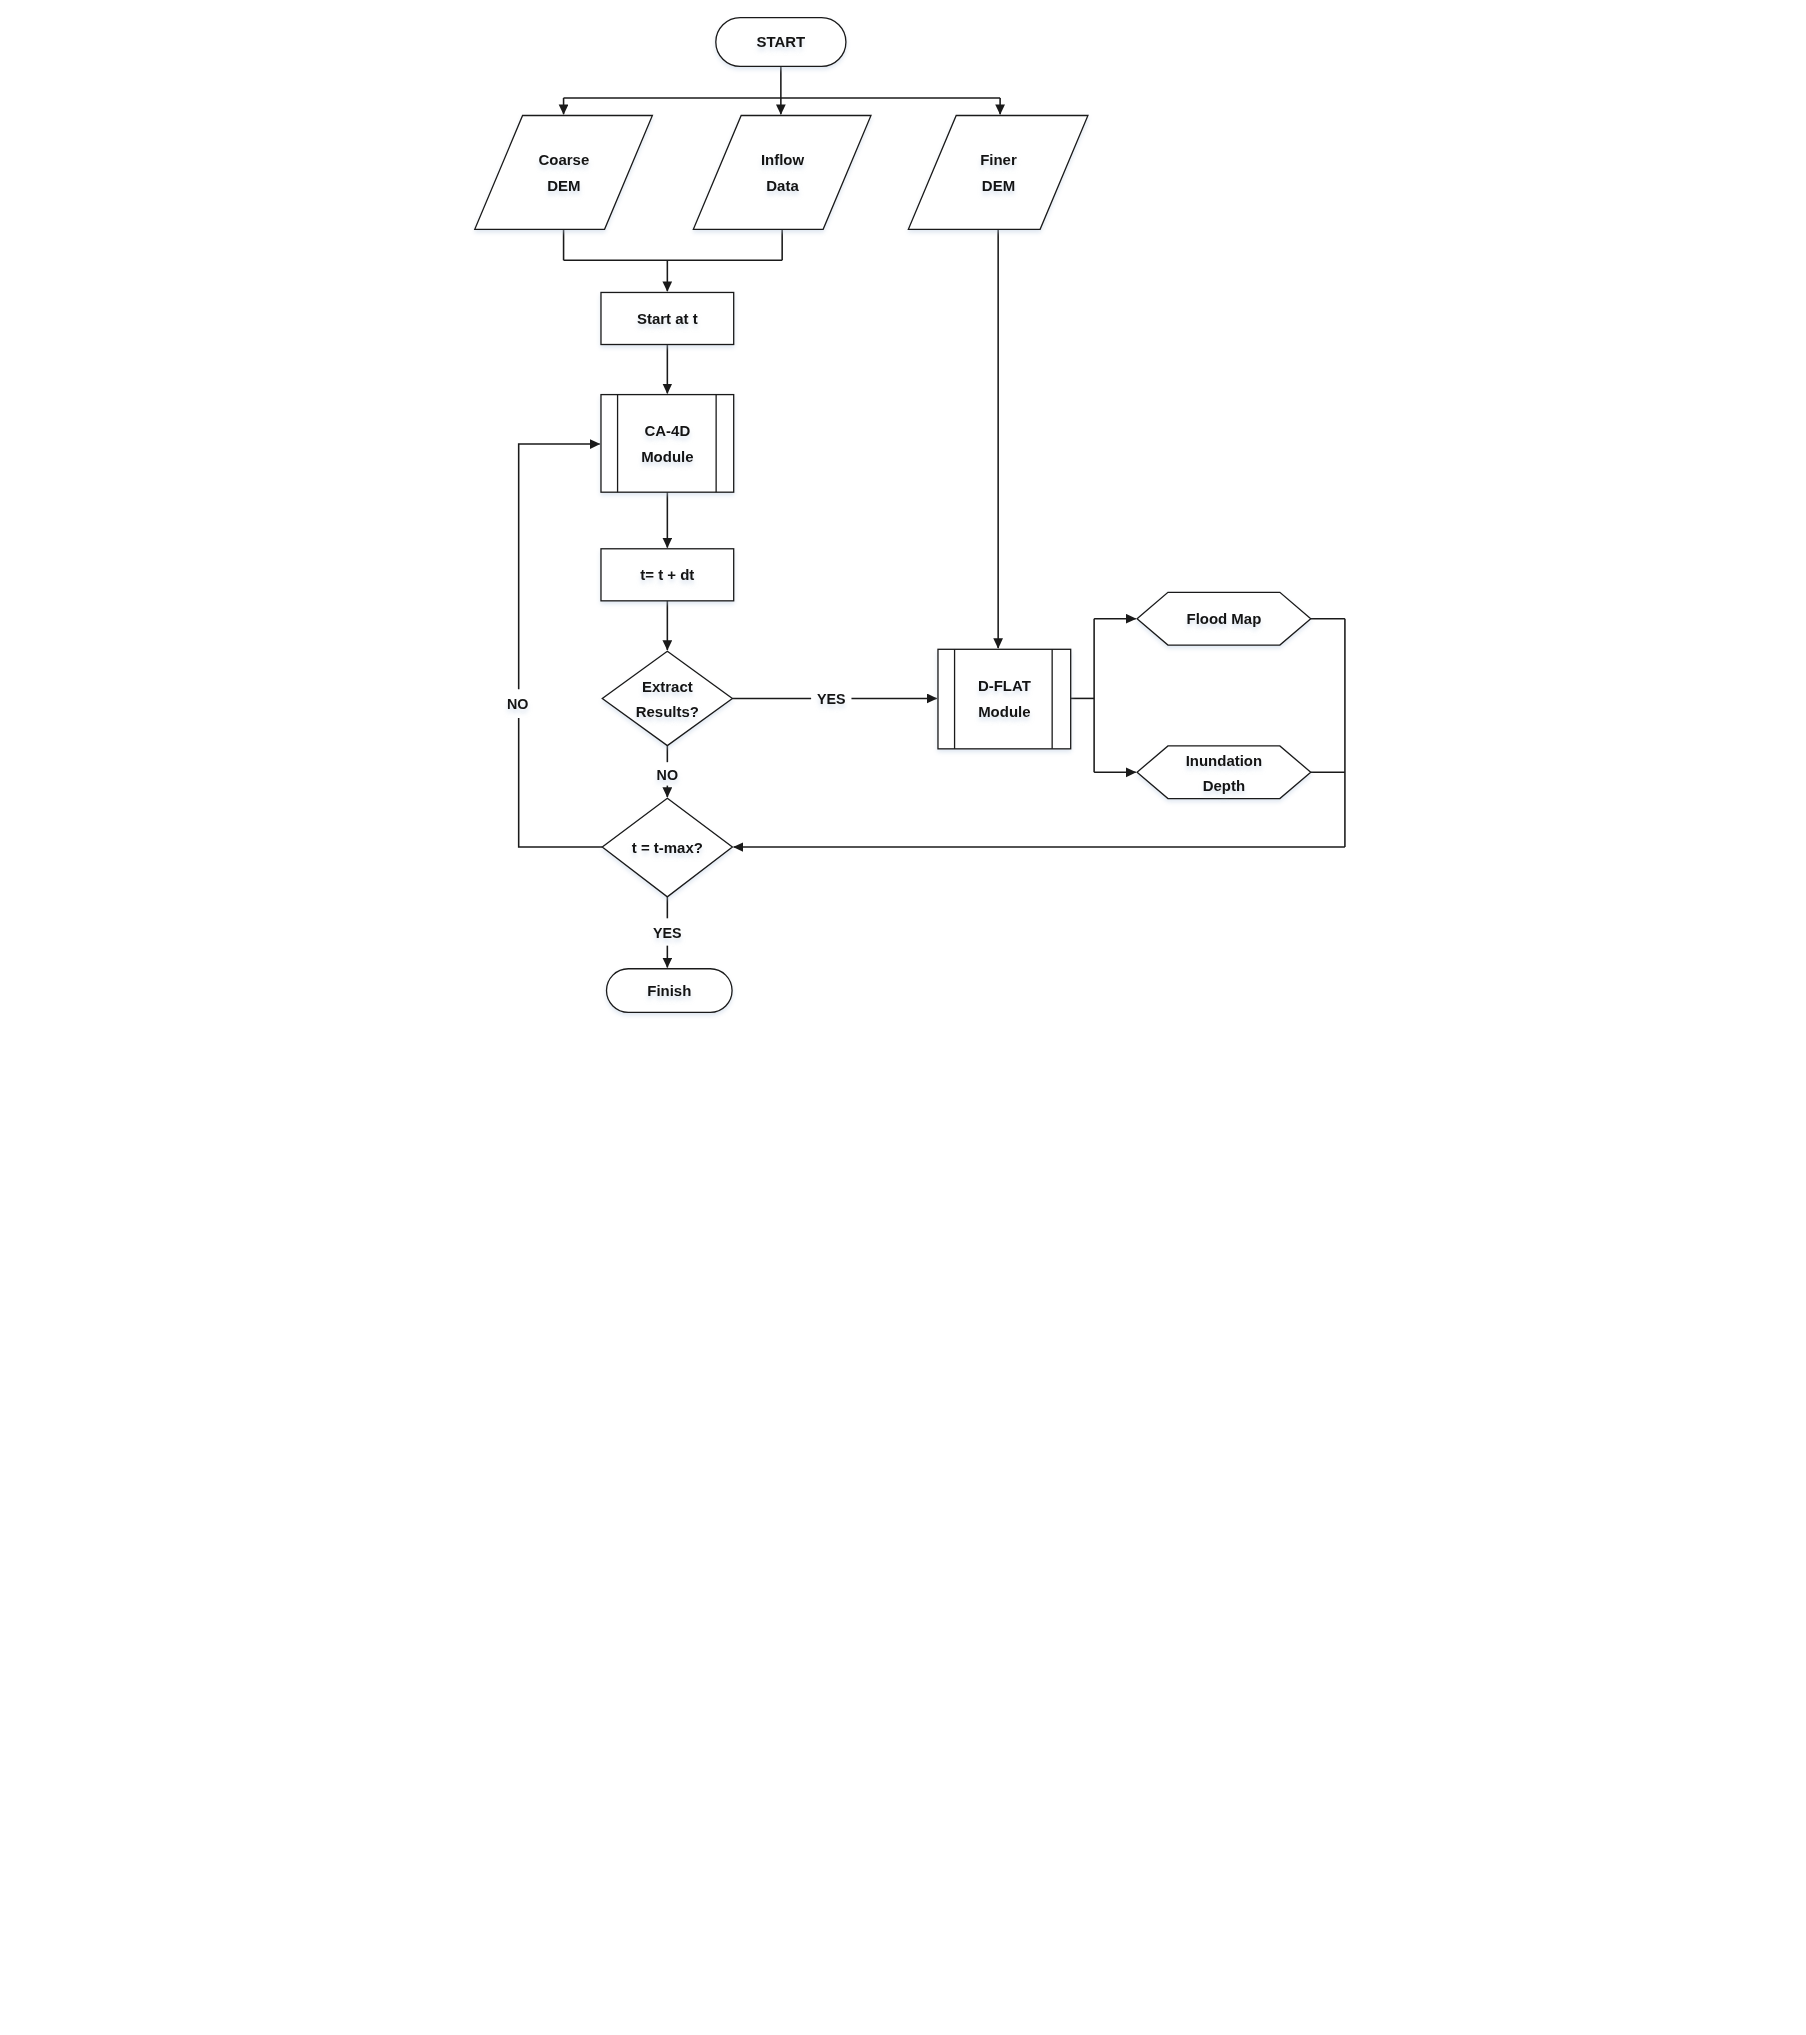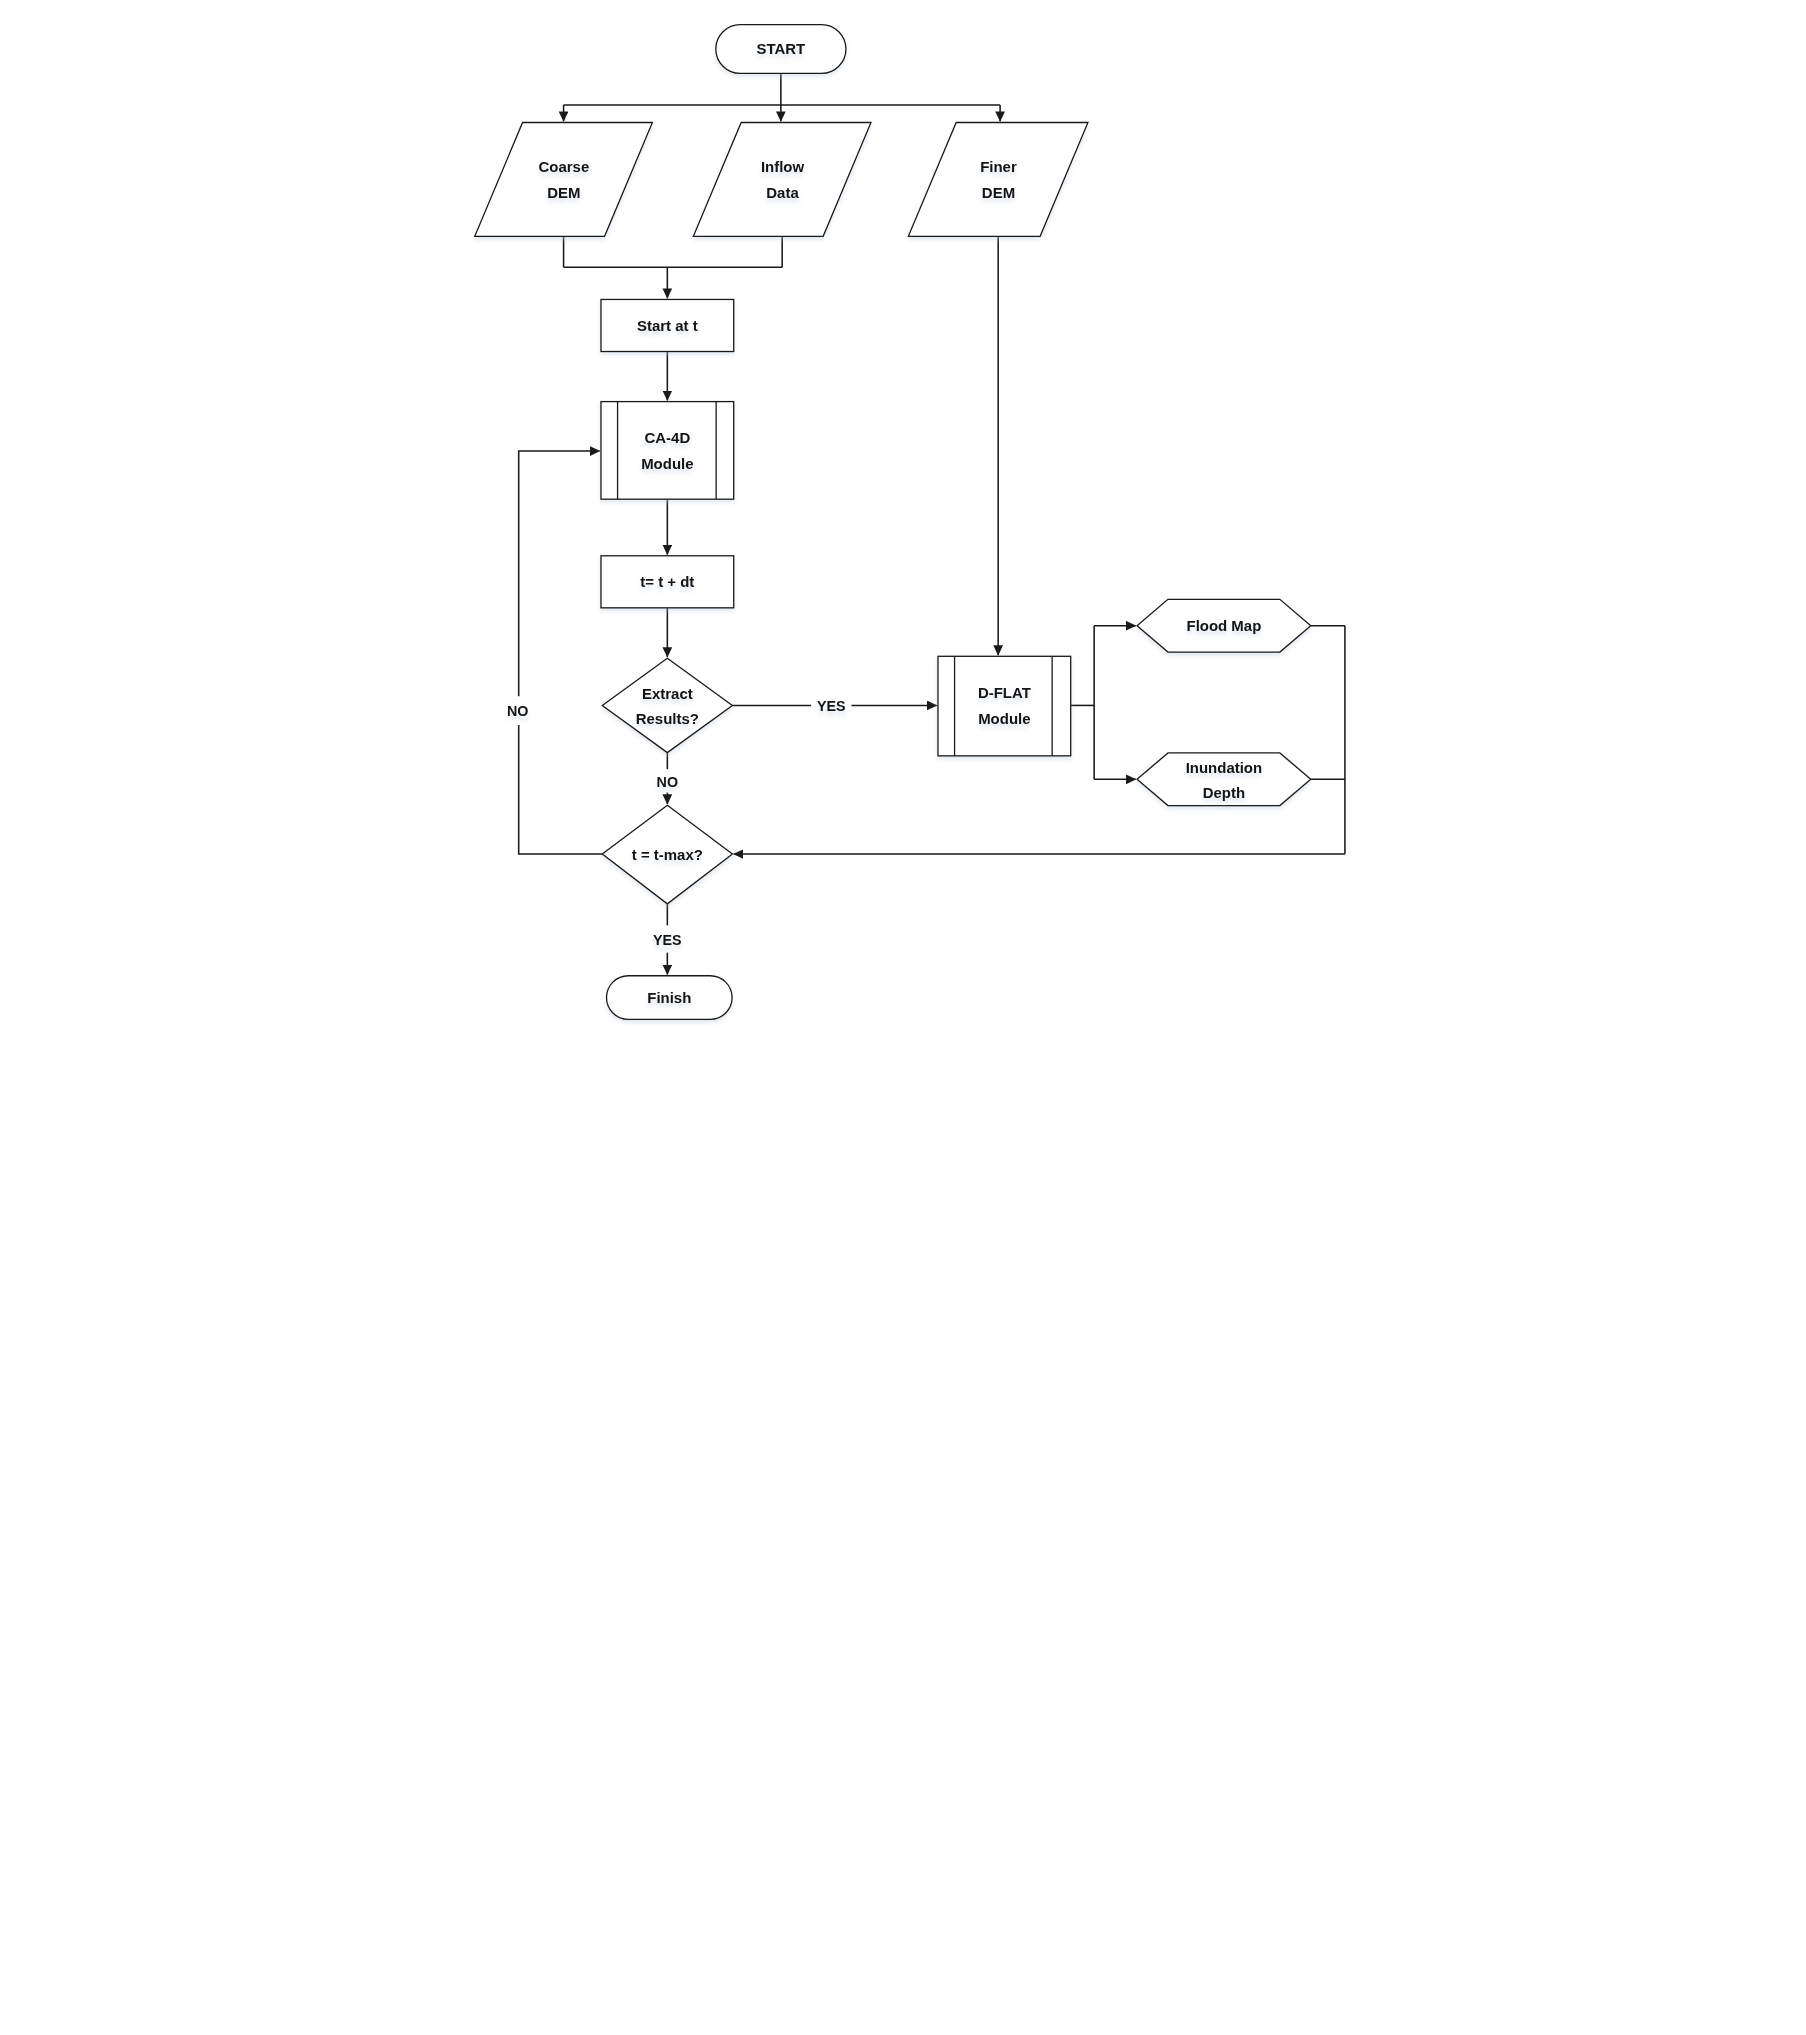--- a/index.html
+++ b/index.html
@@ -3,21 +3,21 @@
 <meta charset="utf-8">
 <style>
   html, body {
     margin: 0;
     padding: 0;
     background: #ffffff;
   }
   .canvas {
     width: 100%;
     max-width: 903px;
-    margin: 8px auto;
+    margin: 1px auto;
     background: #ffffff;
   }
   svg { display: block; width: 100%; height: auto; }
 
   .shape {
     fill: #ffffff;
     stroke: #1a1a1a;
     stroke-width: 2;
     filter: drop-shadow(0 4px 3px rgba(185, 202, 224, 0.45));
   }

